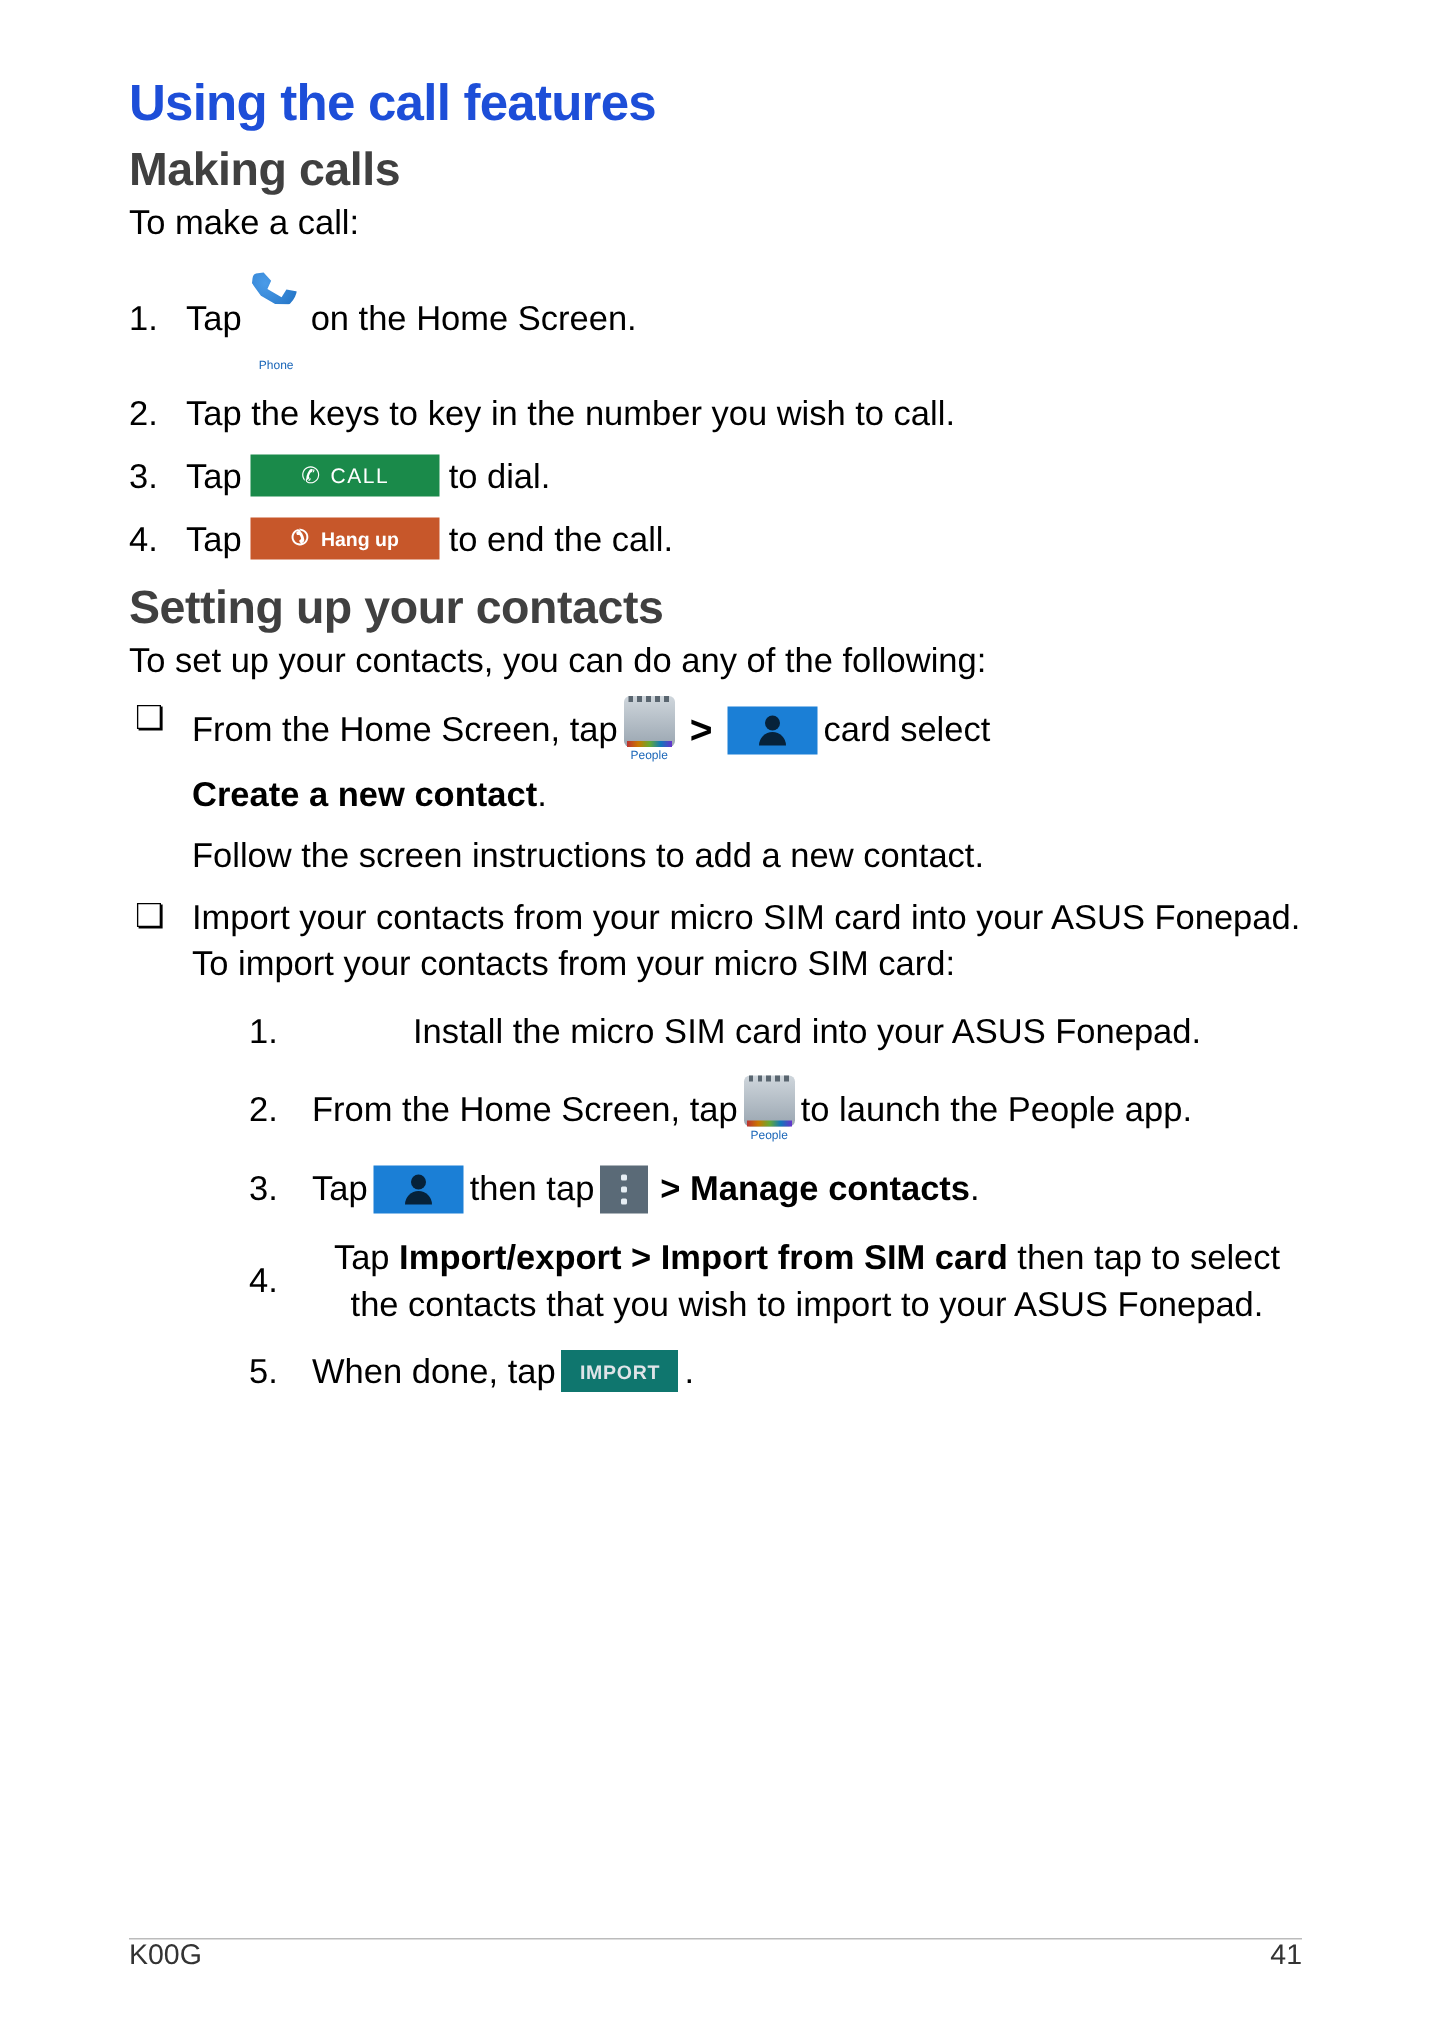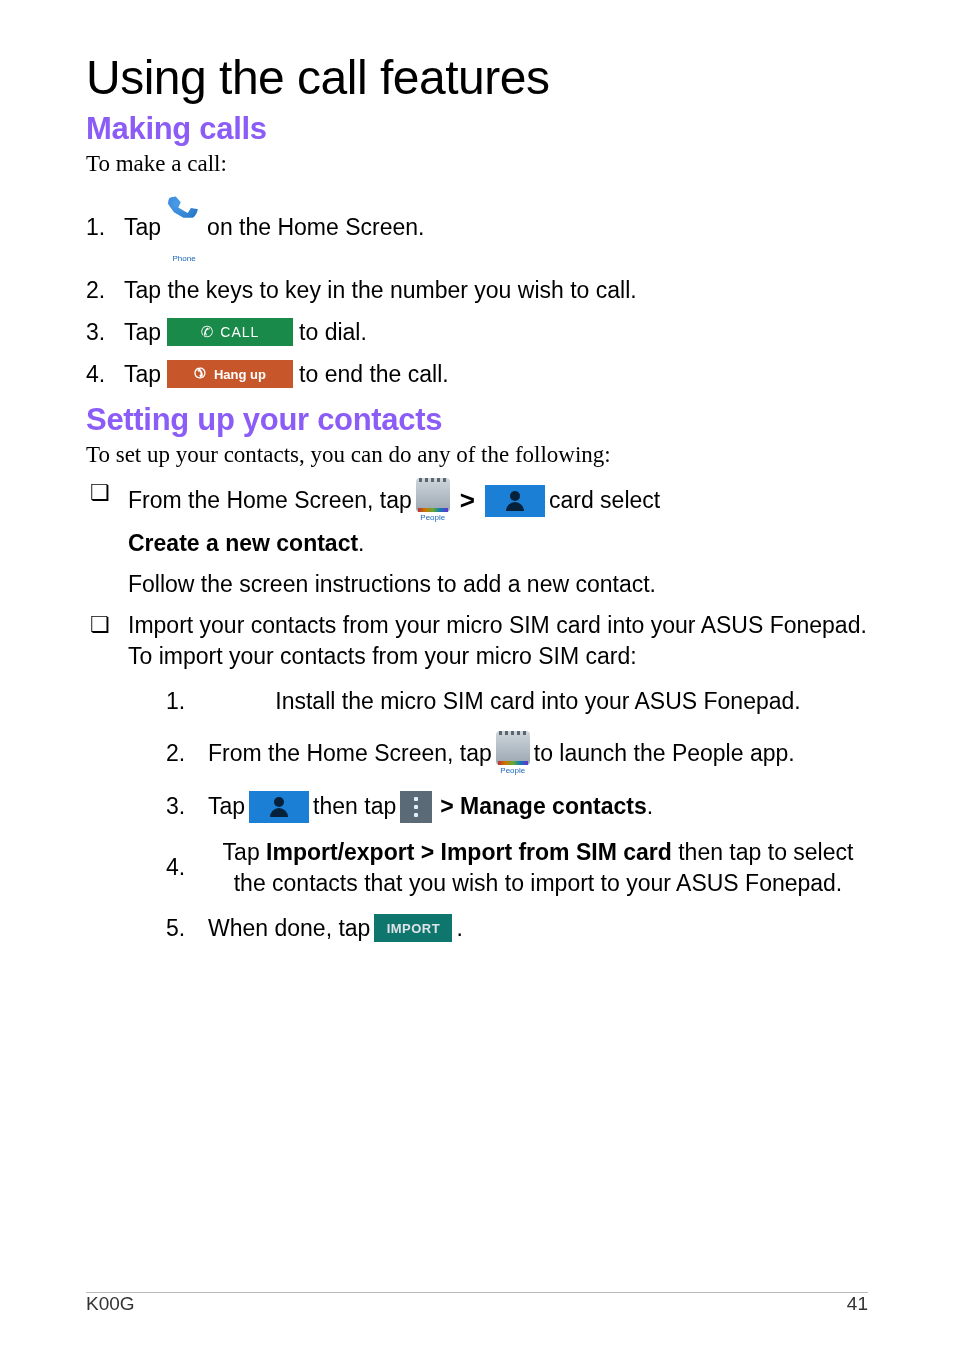--- a/index.html
+++ b/index.html
@@ -1,20 +1,20 @@
 <!DOCTYPE html>
 <html><head>
 <meta charset="utf-8">
 <style>
   * { box-sizing: border-box; margin: 0; padding: 0; }
   html, body { width: 954px; height: 1357px; background: #fff; font-family: "Segoe UI", "Myriad Pro", Arial, sans-serif; }
   .page { width: 954px; height: 1357px; position: relative; padding: 50px 86px 0 86px; color: #000; }
-  h1 { color: #000000; font-weight: 400; font-size: 48px; margin-bottom: 6px; letter-spacing: -0.5px; }
-  h2 { color: #8b5cf6; font-weight: 700; font-size: 31px; margin-top: 6px; margin-bottom: 4px; letter-spacing: -0.3px; }
-  .intro { font-size: 23px; margin-bottom: 10px; font-family: Liberation Serif, serif; }
+  h1 { color: #1d4ed8; font-weight: 700; font-size: 34px; margin-bottom: 6px; letter-spacing: -0.5px; }
+  h2 { color: #404040; font-weight: 700; font-size: 31px; margin-top: 6px; margin-bottom: 4px; letter-spacing: -0.3px; }
+  .intro { font-size: 23px; margin-bottom: 10px; }
   ol.main { list-style: none; padding-left: 0; }
   ol.main > li { display: flex; align-items: center; font-size: 23px; margin: 14px 0; flex-wrap: wrap; }
   .num { width: 38px; flex-shrink: 0; }
   .seg { display: inline-flex; align-items: center; }
   .bold { font-weight: 700; }
 
   
   .phone-icon { display:inline-flex; flex-direction:column; align-items:center; margin:0 6px;gap:28px; }
   .phone-icon .glyph { position:relative; width:34px; height:34px; }
   .phone-icon .glyph::before { content:""; position:absolute; left:3px; top:2px; width:28px; height:28px; background: radial-gradient(circle at 30% 30%, #4a9be8, #1e6fc1); border-radius:6px 10px 14px 6px; transform:rotate(-20deg); clip-path: polygon(10% 0%, 35% 5%, 45% 30%, 30% 45%, 55% 75%, 72% 62%, 95% 75%, 100% 95%, 75% 100%, 35% 85%, 10% 55%, 0% 20%);}

